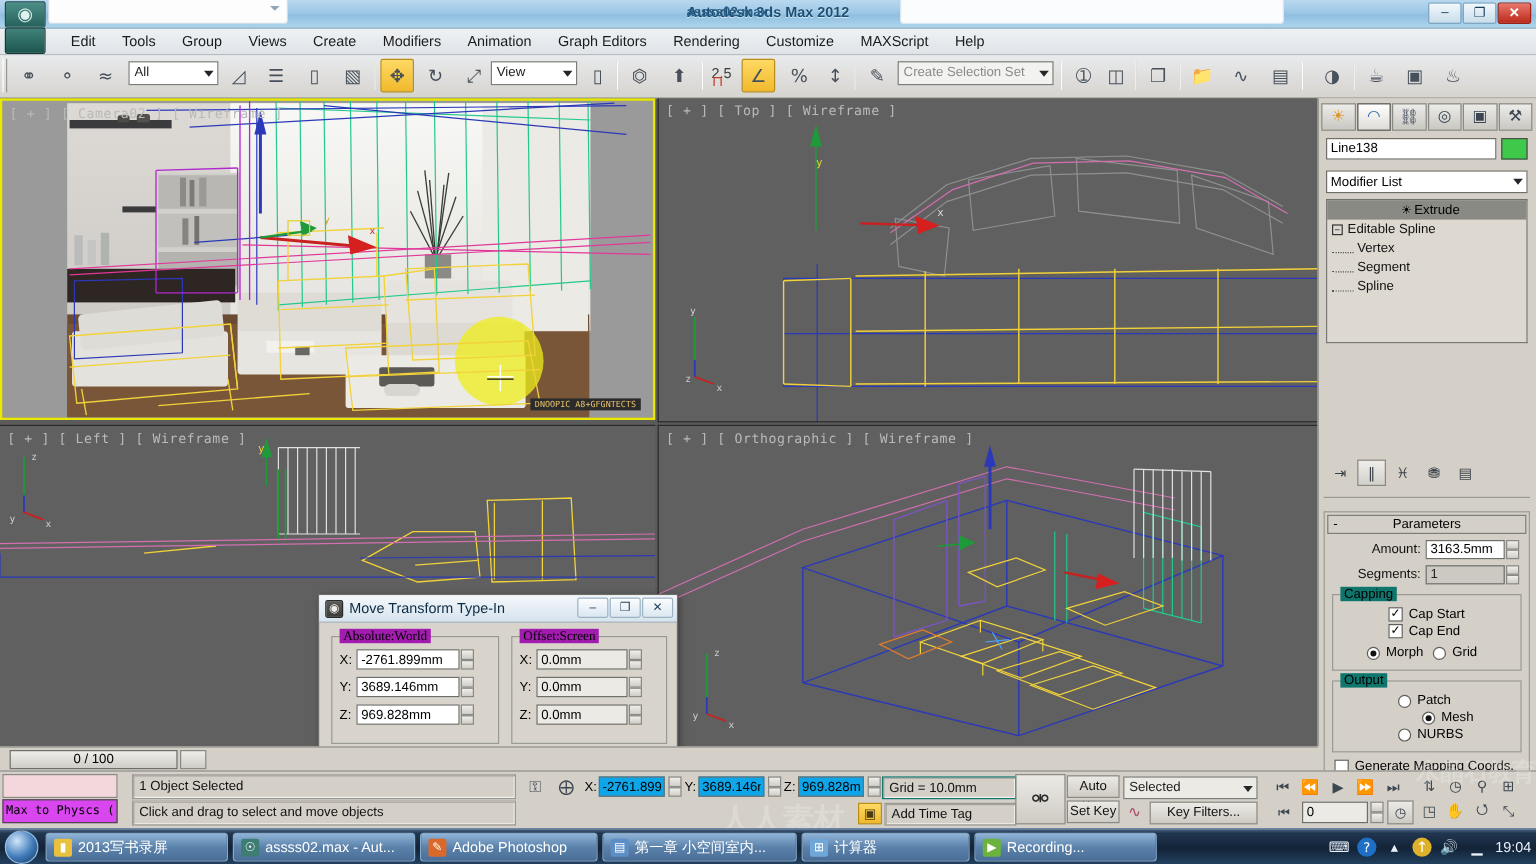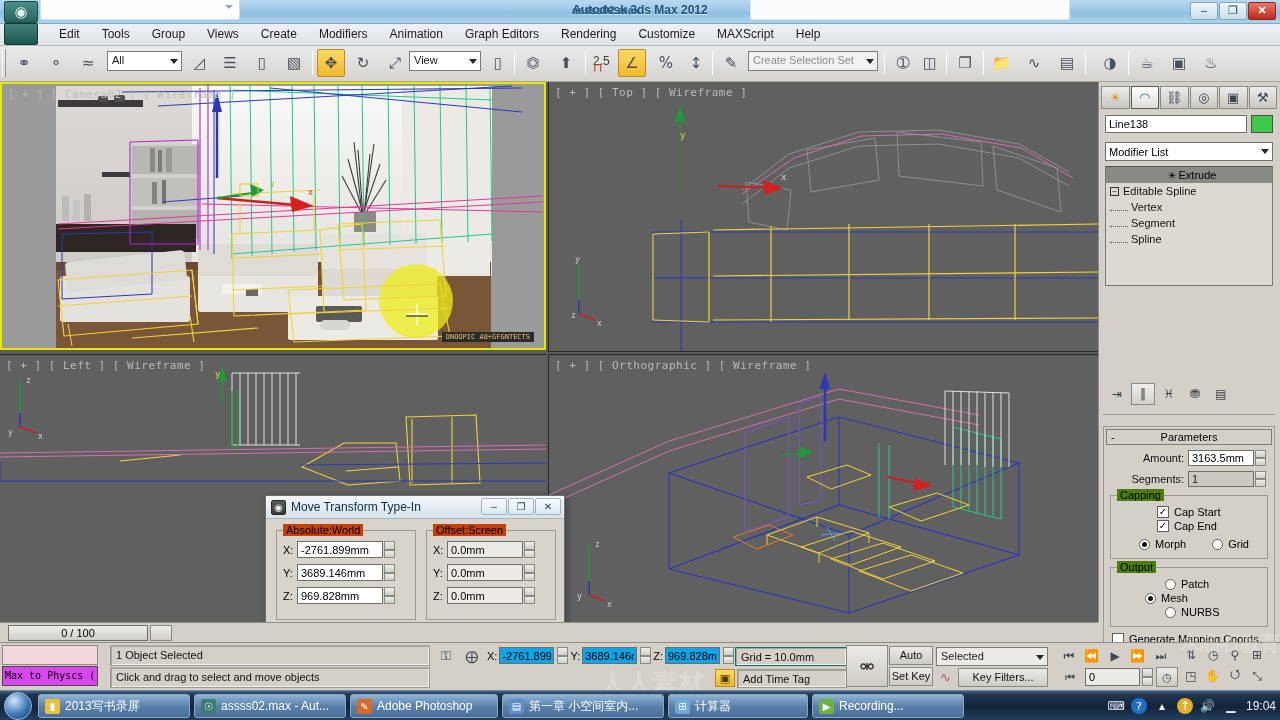--- a/index.html
+++ b/index.html
@@ -127,21 +127,21 @@
      text-align:center;font-size:11px;line-height:14px;position:relative;}
   .rollup-hd .minus{position:absolute;left:4px;top:0;}
   .prow{display:flex;align-items:center;justify-content:flex-end;margin:5px 8px 0 0;}
   .plabel{font-size:11px;color:#111;margin-right:4px;}
   .spinfield{height:16px;background:#fff;border:1px solid #6f6f6a;font-size:11px;padding:1px 3px;}
   .spinfield.gray{background:#ccc9c2;color:#222;}
   .spin{width:11px;height:16px;margin-left:1px;display:flex;flex-direction:column;}
   .spin i{flex:1;border:1px solid #8a8a84;background:linear-gradient(180deg,#f0efeb,#cfcdc7);
     position:relative;}
   .group{border:1px solid #9a9a94;margin:8px 6px 0 6px;padding:8px 4px 6px;position:relative;}
-  .group > legend, .glabel{position:absolute;left:6px;top:-7px;background:#4d7c0f;padding:0 3px;font-size:11px;}
+  .group > legend, .glabel{position:absolute;left:6px;top:-7px;background:#0f766e;padding:0 3px;font-size:11px;}
   .ckrow{display:flex;align-items:center;font-size:11px;margin:2px 0 2px 0;}
   .ck{width:12px;height:12px;background:#fff;border:1px solid #5f5f5a;margin-right:5px;
     font-size:10px;line-height:10px;text-align:center;color:#000;font-family:"DejaVu Sans",sans-serif;}
   .ck.dis{background:#cfccc5;color:#9a9a94;border-color:#9a9a94;}
   .rd{width:11px;height:11px;border-radius:50%;background:#fff;border:1px solid #5f5f5a;margin-right:5px;position:relative;}
   .rd.on:after{content:"";position:absolute;left:2px;top:2px;width:5px;height:5px;border-radius:50%;background:#111;}
   .dimtext{color:#9a9a94;}
 
   
   .mtti{position:absolute;left:265px;top:495px;width:300px;height:133px;
@@ -149,21 +149,21 @@
   .mtti-tb{height:23px;background:linear-gradient(180deg,#f4f8fb,#d6e3ee);
     border-bottom:1px solid #a9b6c2;position:relative;}
   .mtti-ico{position:absolute;left:5px;top:4px;width:15px;height:15px;
     background:linear-gradient(180deg,#5b5b58,#3b3b38);border:1px solid #2a2a28;border-radius:2px;
     color:#eee;font-size:10px;text-align:center;line-height:14px;font-family:"DejaVu Sans",sans-serif;}
   .mtti-ttl{position:absolute;left:25px;top:4px;font-size:12px;color:#0d2b42;}
   .mtti-btns{position:absolute;right:3px;top:2px;display:flex;gap:1px;}
   .mb{width:26px;height:17px;border:1px solid #9cb3c4;border-radius:2px;
     background:linear-gradient(180deg,#fbfdfe,#dbe7f0);text-align:center;font-size:10px;color:#24445e;line-height:15px;}
   .mtti-grp{position:absolute;top:34px;border:1px solid #9a9a94;padding:10px 6px 6px;}
-  .mtti-grp .glabel{background:#c2410c;}
+  .mtti-grp .glabel{background:#a21caf;font-family:Liberation Serif, serif;}
   .xrow{display:flex;align-items:center;margin-bottom:6px;}
   .xlab{width:14px;font-size:11px;}
   .xfield{height:17px;background:#fff;border:1px solid #6f6f6a;font-size:11px;padding:1px 3px;}
   .xfield.gray{background:#eceae5;}
 
   
   .trackbar{position:absolute;left:0;top:622px;width:1098px;height:20px;background:#d4d0c8;
     border-top:1px solid #8e8e88;}
   .tb-slider{position:absolute;left:8px;top:2px;width:140px;height:16px;
     background:linear-gradient(180deg,#efeeea,#cfcdc7);border:1px solid #6f6f6a;
@@ -757,38 +757,38 @@
       <span class="glabel">Capping</span>
       <div class="ckrow" style="margin-left:42px">
         <span class="ck">✓</span>
         <span>Cap Start</span>
       </div>
       <div class="ckrow" style="margin-left:42px">
         <span class="ck">✓</span>
         <span>Cap End</span>
       </div>
       <div style="display:flex;margin:4px 0 0 24px">
-        <span class="ckrow" style="margin-right:26px">
+        <span class="ckrow" style="margin-right:8px">
           <span class="rd on"></span>
           <span>Morph</span>
         </span>
         <span class="ckrow">
           <span class="rd"></span>
           <span>Grid</span>
         </span>
       </div>
     </div>
 
     <div class="group">
       <span class="glabel">Output</span>
       <div class="ckrow" style="margin-left:50px">
         <span class="rd"></span>
         <span>Patch</span>
       </div>
-      <div class="ckrow" style="margin-left:30px">
+      <div class="ckrow" style="margin-left:70px">
         <span class="rd on"></span>
         <span>Mesh</span>
       </div>
       <div class="ckrow" style="margin-left:50px">
         <span class="rd"></span>
         <span>NURBS</span>
       </div>
     </div>
 
     <div style="margin:6px 6px 6px 8px">

